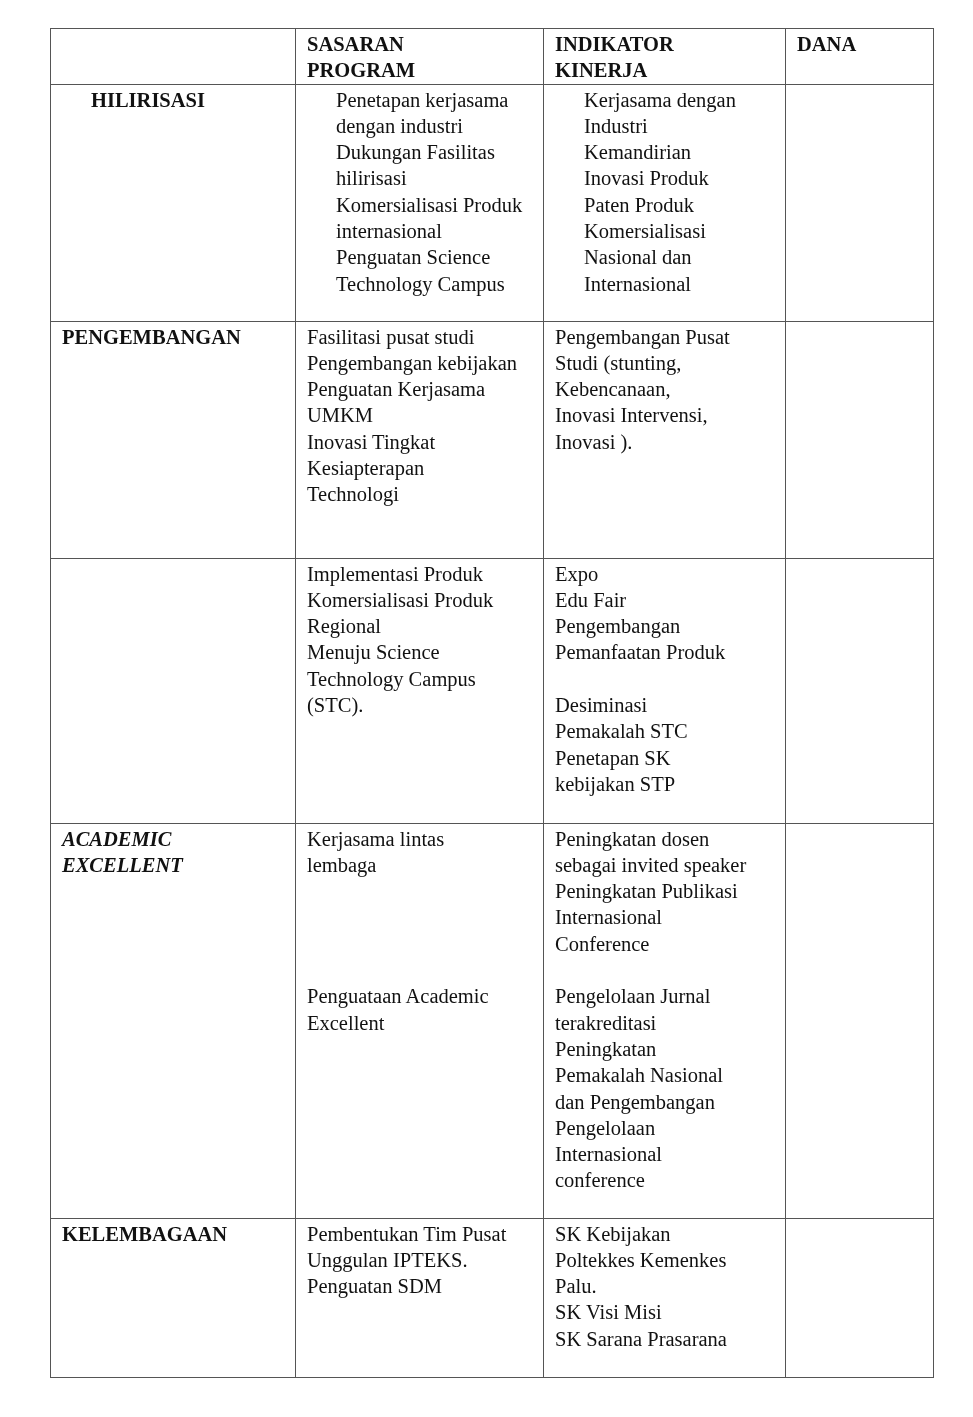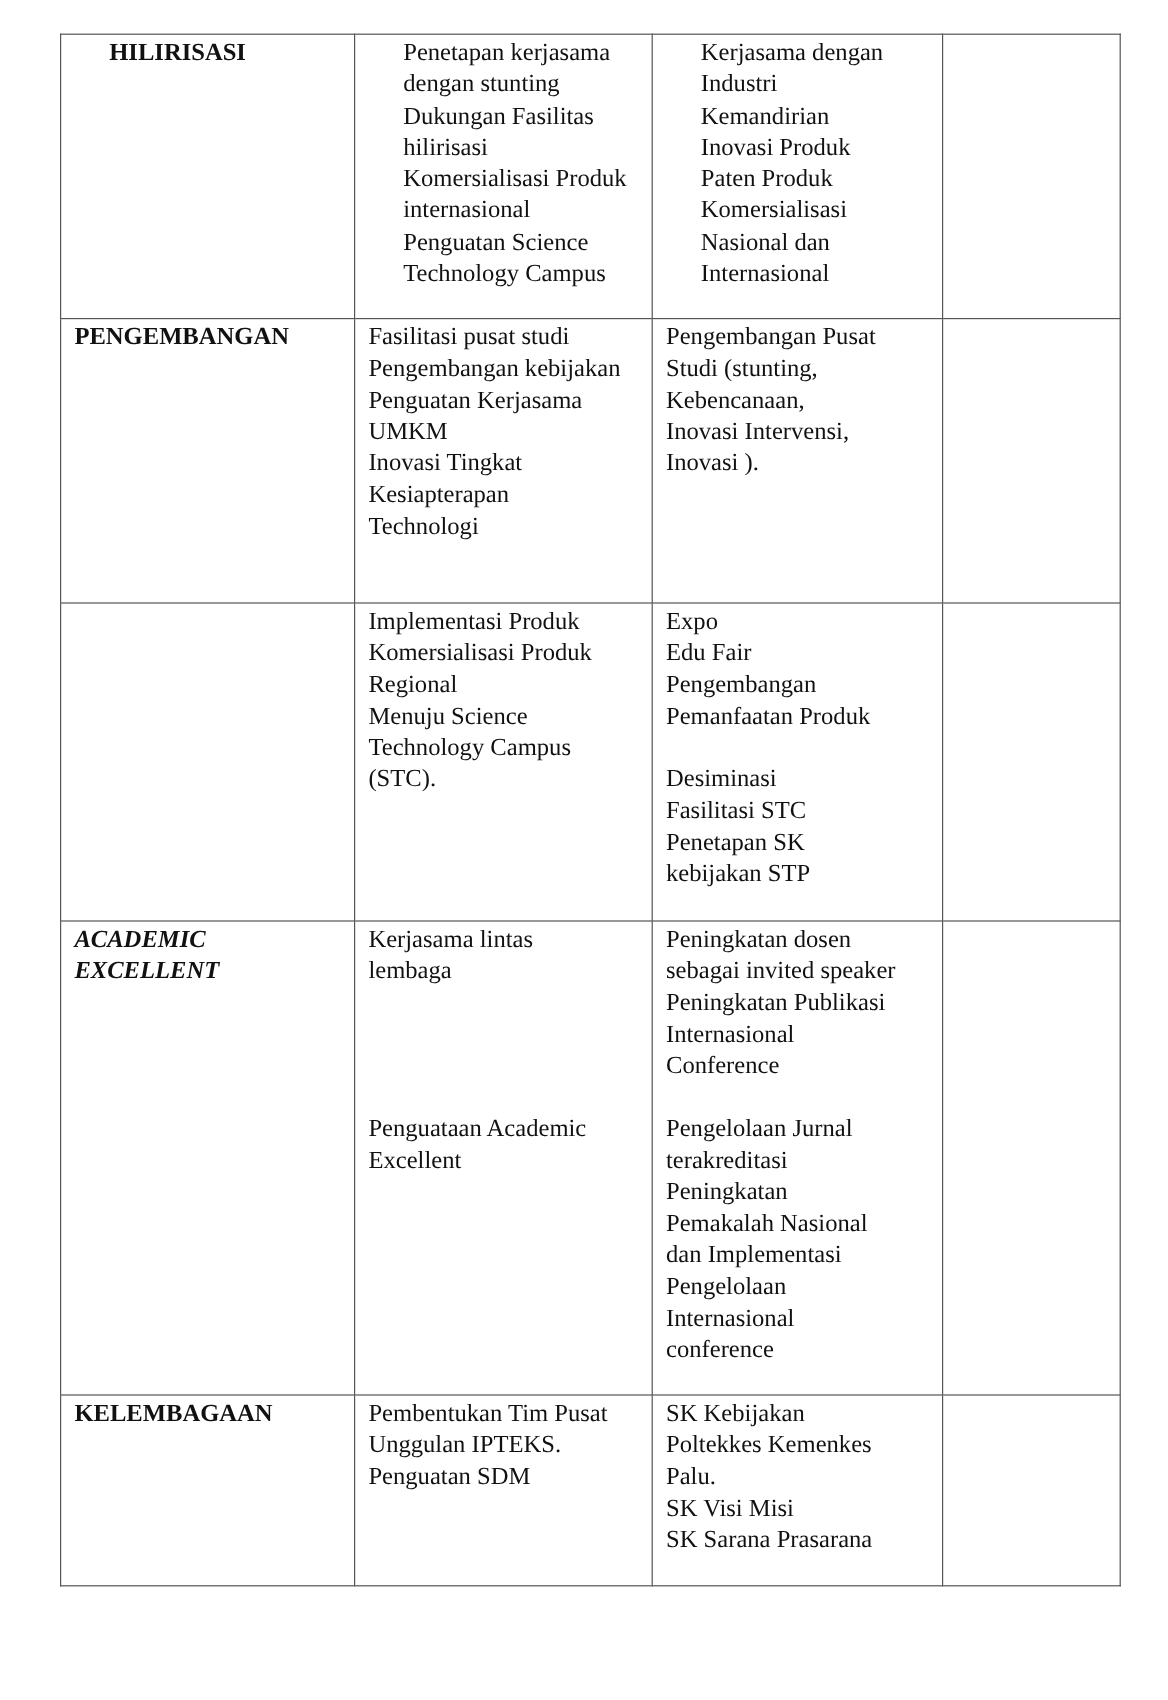--- a/index.html
+++ b/index.html
@@ -22,26 +22,38 @@
 <body>
 
 <table>
   <colgroup>
       <col class="c1">
       <col class="c2">
       <col class="c3">
       <col class="c4">
     </colgroup>
   <tbody>
+      <tr class="hdr">
+    <td></td>
+    <td>
+      <span class="line">SASARAN</span>
+      <span class="line">PROGRAM</span>
+    </td>
+    <td>
+      <span class="line">INDIKATOR</span>
+      <span class="line">KINERJA</span>
+    </td>
+    <td>DANA</td>
+  </tr>
 
   <tr class="r1">
     <td class="cat">HILIRISASI</td>
     <td>
           <span class="line">Penetapan kerjasama</span>
-          <span class="line">dengan stunting</span>
+          <span class="line">dengan industri</span>
           <span class="line">Dukungan Fasilitas</span>
           <span class="line">hilirisasi</span>
           <span class="line">Komersialisasi Produk</span>
           <span class="line">internasional</span>
           <span class="line">Penguatan Science</span>
           <span class="line">Technology Campus</span>
         </td>
     <td>
           <span class="line">Kerjasama dengan</span>
           <span class="line">Industri</span>
@@ -86,21 +98,21 @@
           <span class="line">Technology Campus</span>
           <span class="line">(STC).</span>
         </td>
     <td>
           <span class="line">Expo</span>
           <span class="line">Edu Fair</span>
           <span class="line">Pengembangan</span>
           <span class="line">Pemanfaatan Produk</span>
           <span class="gap"></span>
           <span class="line">Desiminasi</span>
-          <span class="line">Fasilitasi STC</span>
+          <span class="line">Pemakalah STC</span>
           <span class="line">Penetapan SK</span>
           <span class="line">kebijakan STP</span>
         </td>
     <td></td>
   </tr>
 
   <tr class="r4">
     <td class="cat italic">
       <span class="line">ACADEMIC</span>
       <span class="line">EXCELLENT</span>
@@ -119,21 +131,21 @@
           <span class="line">Peningkatan dosen</span>
           <span class="line">sebagai invited speaker</span>
           <span class="line">Peningkatan Publikasi</span>
           <span class="line">Internasional</span>
           <span class="line">Conference</span>
           <span class="gap"></span>
           <span class="line">Pengelolaan Jurnal</span>
           <span class="line">terakreditasi</span>
           <span class="line">Peningkatan</span>
           <span class="line">Pemakalah Nasional</span>
-          <span class="line">dan Implementasi</span>
+          <span class="line">dan Pengembangan</span>
           <span class="line">Pengelolaan</span>
           <span class="line">Internasional</span>
           <span class="line">conference</span>
         </td>
     <td></td>
   </tr>
 
   <tr class="r5">
     <td class="cat">KELEMBAGAAN</td>
     <td>

